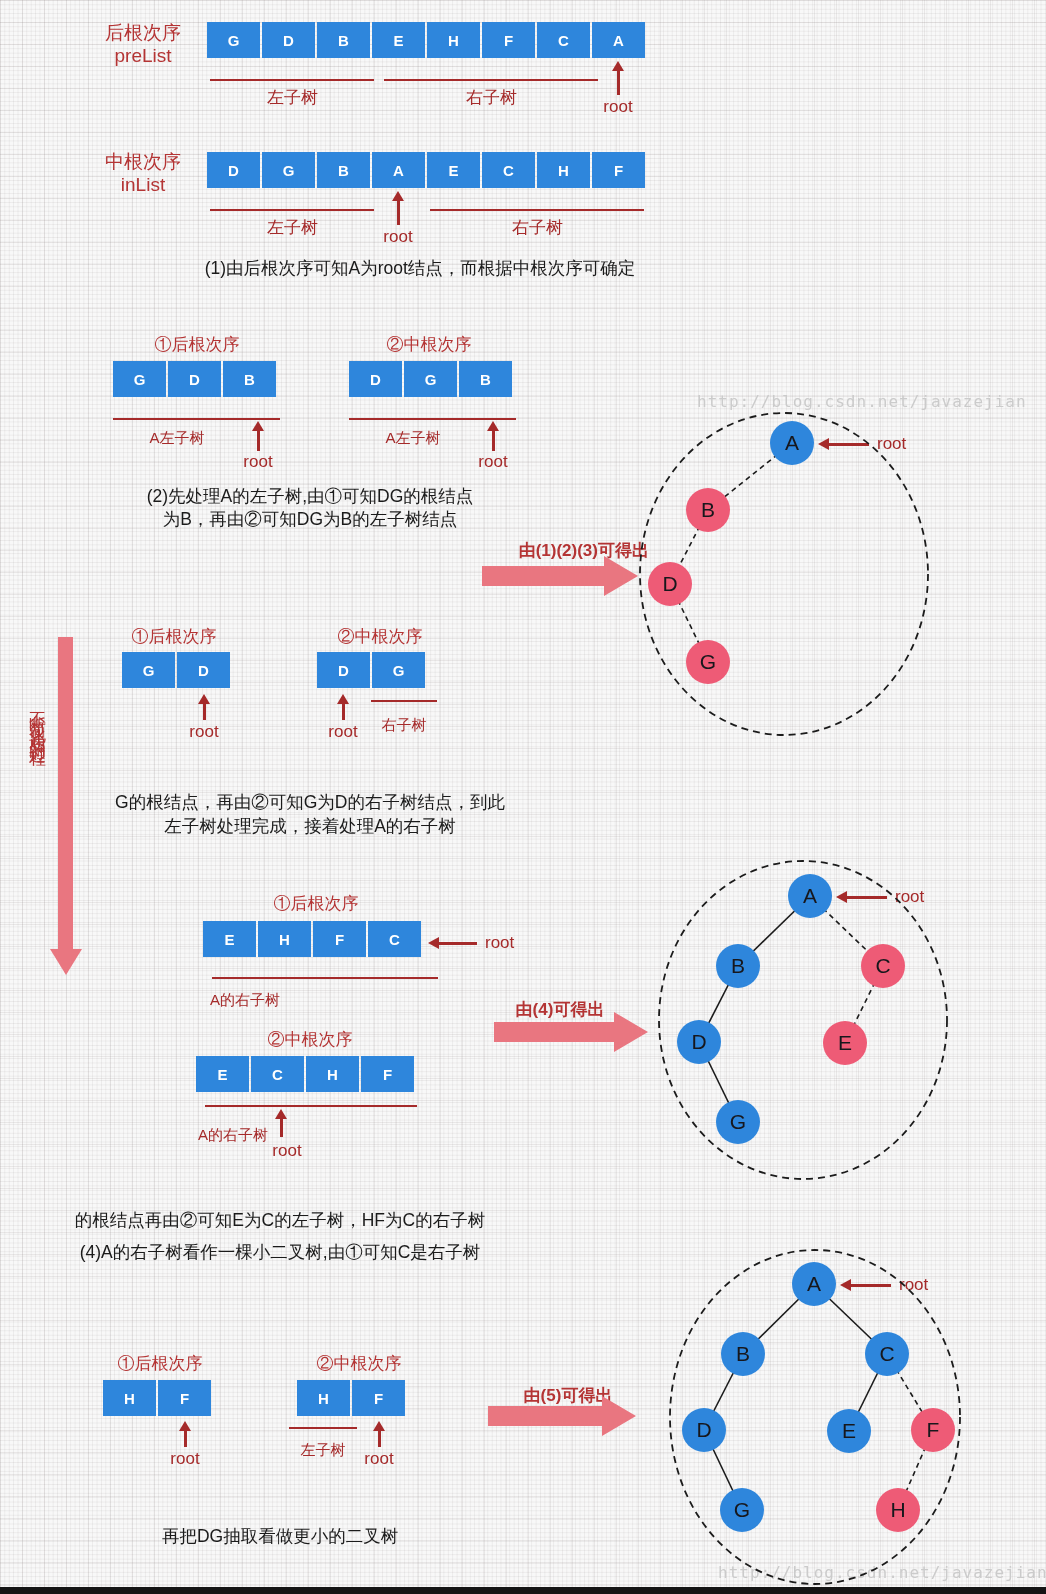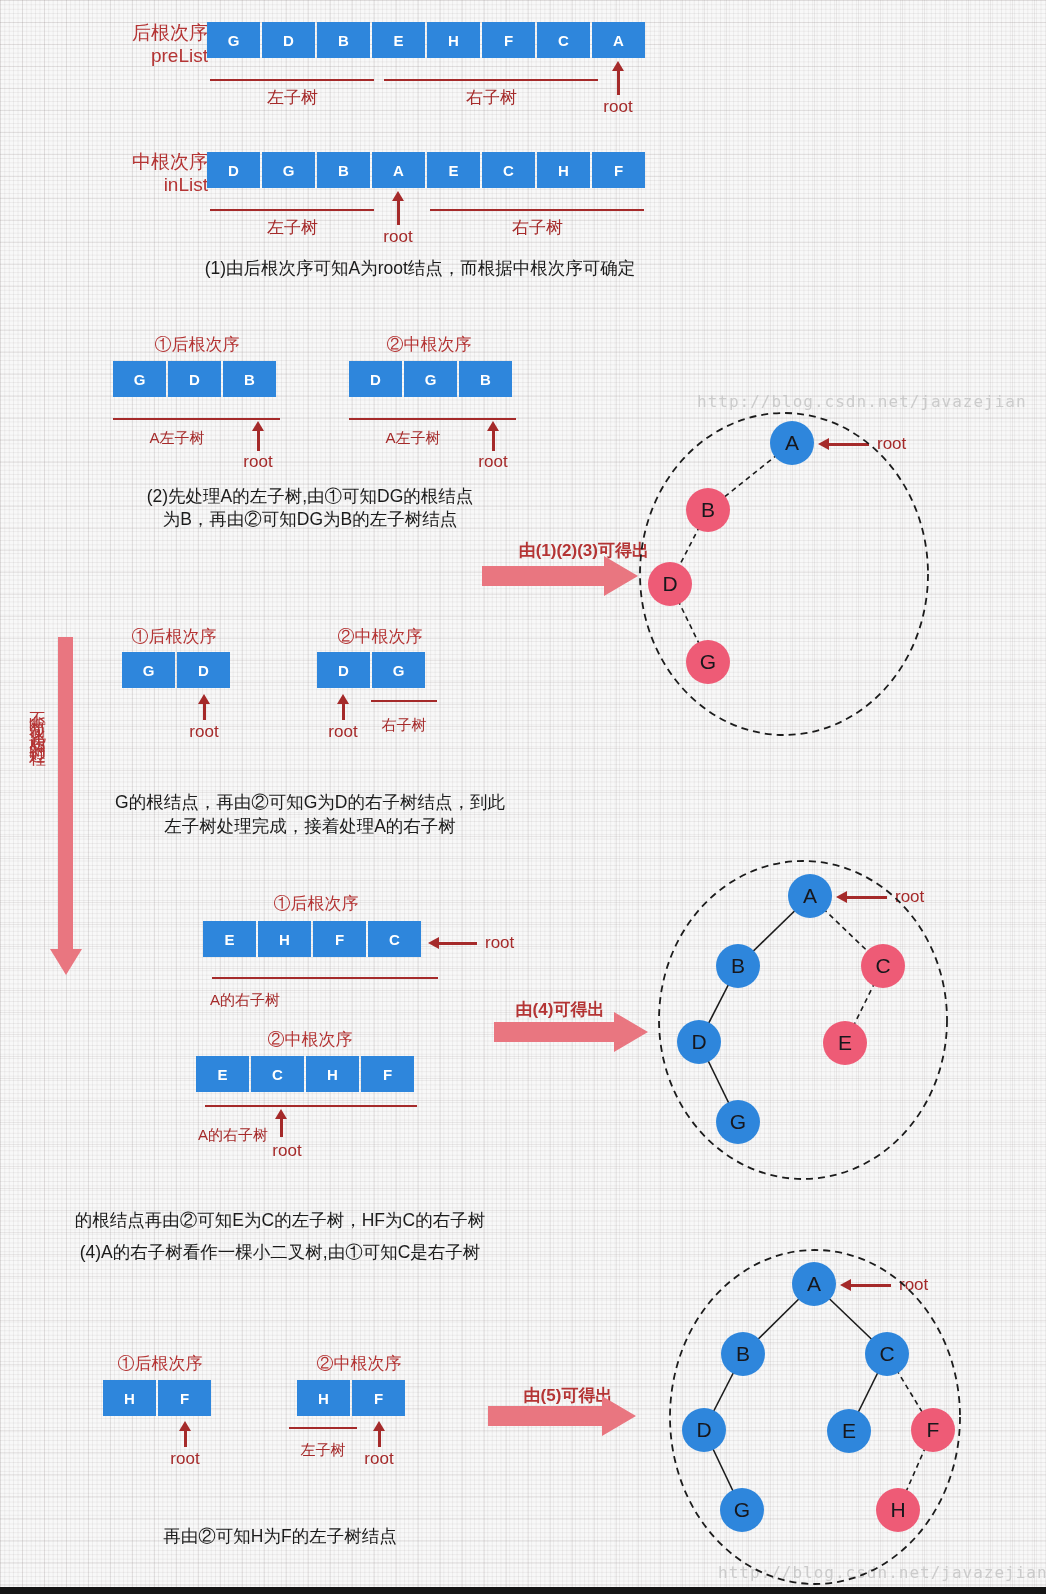--- a/index.html
+++ b/index.html
@@ -16,21 +16,21 @@
     font-family:"Liberation Sans",sans-serif;
     background-color:#f8f8f8;
     background-image:
       linear-gradient(to right, rgba(150,140,140,.16) 1px, transparent 1px),
       linear-gradient(to bottom, rgba(150,140,140,.16) 1px, transparent 1px),
       linear-gradient(to right, rgba(120,110,110,.10) 1px, transparent 1px),
       linear-gradient(to bottom, rgba(120,110,110,.10) 1px, transparent 1px);
     background-size:22px 22px,22px 22px,4.4px 4.4px,4.4px 4.4px;
   }
   .abs{position:absolute;}
-  .seq-label{color:var(--red2);font-size:19px;font-weight:500;text-align:right;line-height:1.2;white-space:nowrap;}
+  .seq-label{color:var(--red2);font-size:19px;font-weight:500;text-align:center;line-height:1.2;white-space:nowrap;}
   .cells{display:flex;gap:2px;}
   .cell{width:53px;height:36px;background:var(--blue);color:#fff;font-weight:bold;font-size:15px;
         display:flex;align-items:center;justify-content:center;}
   .uline{height:2px;background:var(--redline);}
   .rlab{color:var(--redline);font-size:17px;text-align:center;white-space:nowrap;}
   .rlab.small{font-size:15px;}
   .title{color:var(--red2);font-size:17px;font-weight:500;text-align:center;white-space:nowrap;}
   .note{color:var(--ink);font-size:17.5px;text-align:center;white-space:nowrap;}
   .uparrow{display:flex;flex-direction:column;align-items:center;}
   .uparrow .tri{width:0;height:0;border-left:6px solid transparent;border-right:6px solid transparent;
@@ -320,18 +320,18 @@
   <div class="node blue" style="left:827px;top:1409px;">E</div>
   <div class="node pink" style="left:911px;top:1408px;">F</div>
   <div class="node blue" style="left:720px;top:1488px;">G</div>
   <div class="node pink" style="left:876px;top:1488px;">H</div>
   <div class="abs rootptr" style="left:840px;top:1275px;">
     <div class="tri-left"></div>
     <div class="hstem" style="width:40px;"></div>
     <span class="rlab">root</span>
   </div>
 
-  <div class="abs note" style="left:30px;top:1524px;width:500px;">再由②可知H为F的左子树结点</div>
+  <div class="abs note" style="left:30px;top:1524px;width:500px;">再把DG抽取看做更小的二叉树</div>
 
   <div class="abs wm" style="left:718px;top:1563px;">http://blog.csdn.net/javazejian</div>
   <div class="abs botbar" style="left:0;top:1587px;width:1046px;height:7px;"></div>
 
 </div>
 
 </body></html>

